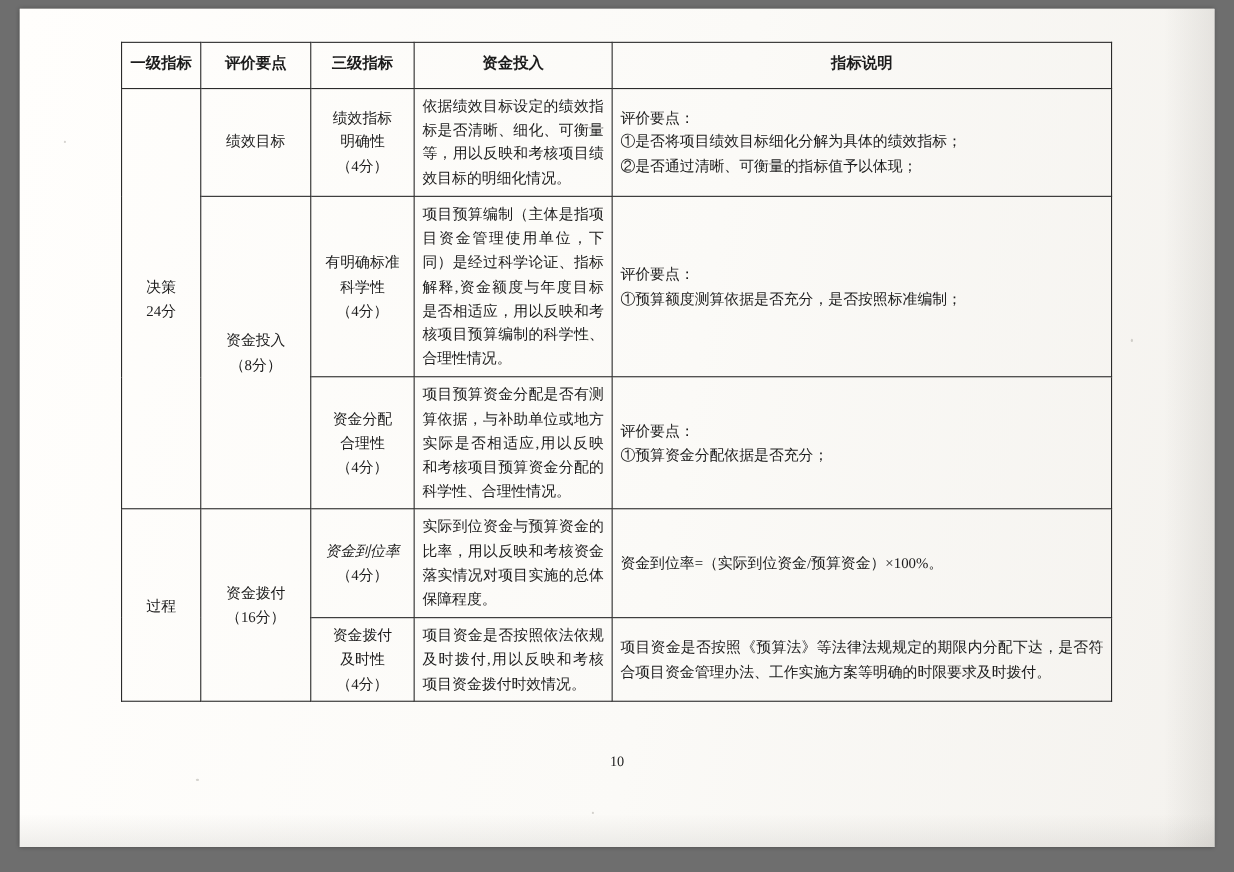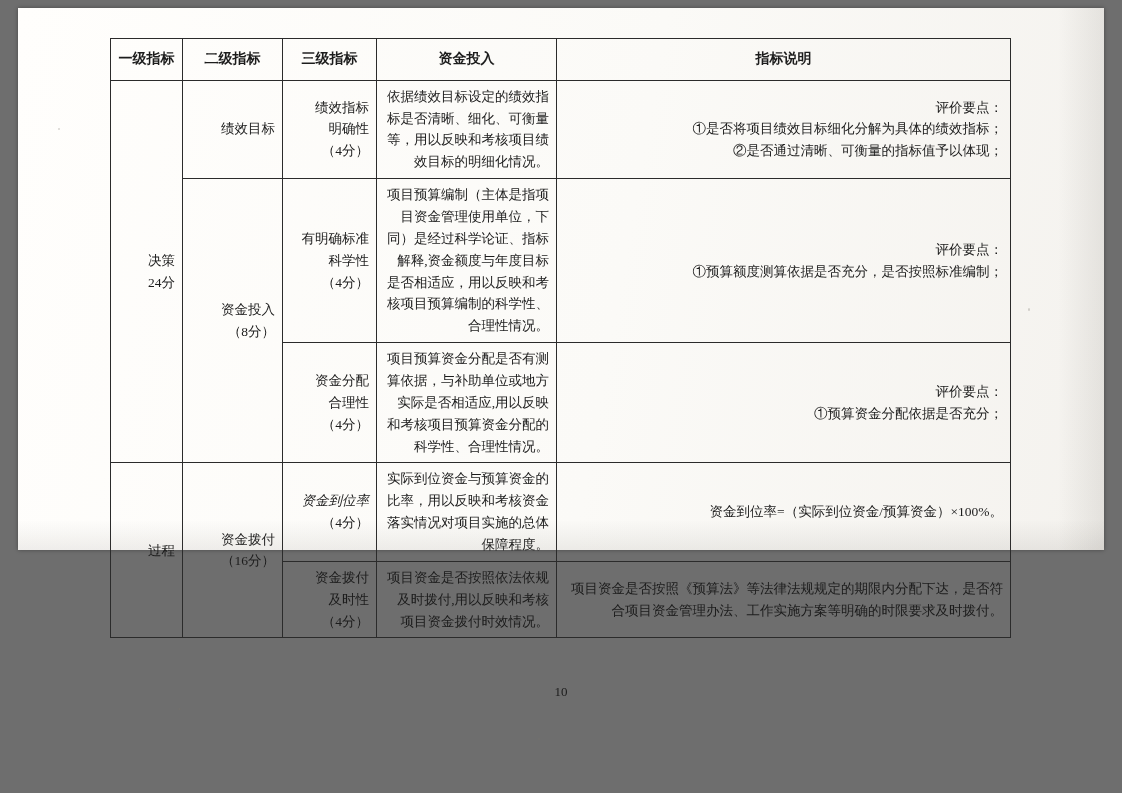--- a/index.html
+++ b/index.html
@@ -11,21 +11,21 @@
     width: 1122px;
     height: 793px;
     overflow: hidden;
     font-family: "Liberation Serif", "DejaVu Serif", serif;
   }
   .page {
     position: absolute;
     left: 18px;
     top: 8px;
     width: 1086px;
-    height: 542px;
+    height: 762px;
     background: #fdfcfa;
     box-shadow: 0 0 4px rgba(0,0,0,0.35);
   }
   .page-inner {
     position: absolute;
     left: 0;
     top: 0;
     right: 0;
     bottom: 0;
     background: linear-gradient(100deg, #fffefc 0%, #fbfaf7 55%, #f4f2ee 100%);
@@ -42,21 +42,20 @@
     table-layout: fixed;
   }
   table.grid td, table.grid th {
     border: 1px solid #2b2b2b;
     vertical-align: middle;
     padding: 5px 7px;
     font-size: 13.5px;
     line-height: 1.62;
     color: #1c1c1c;
     font-family: "Liberation Serif", "DejaVu Serif", serif;
-    text-align: right;
   }
   table.grid th {
     font-weight: bold;
     text-align: center;
     padding: 9px 6px;
     font-size: 14px;
   }
   .c-center { text-align: center; }
   .c-just {
     text-align: justify;
@@ -110,21 +109,21 @@
           <col style="width:94px">
           <col style="width:180px">
           <col style="width:454px">
         </colgroup>
         <thead>
           <tr>
             <th>
               <span>一级指标</span>
             </th>
             <th>
-              <span>二级指标</span>
+              <span>评价要点</span>
             </th>
             <th>
               <span>三级指标</span>
             </th>
             <th>
               <span>资金投入</span>
             </th>
             <th>
               <span>指标说明</span>
             </th>

